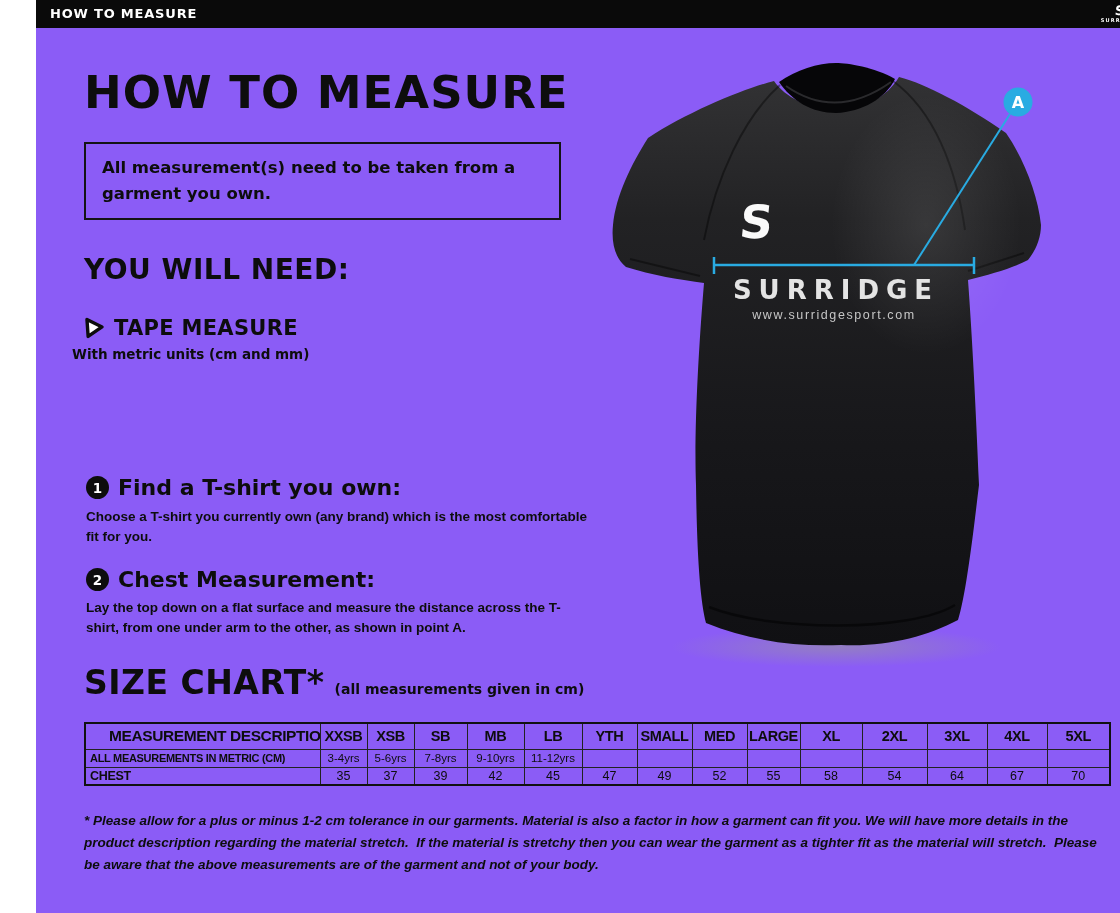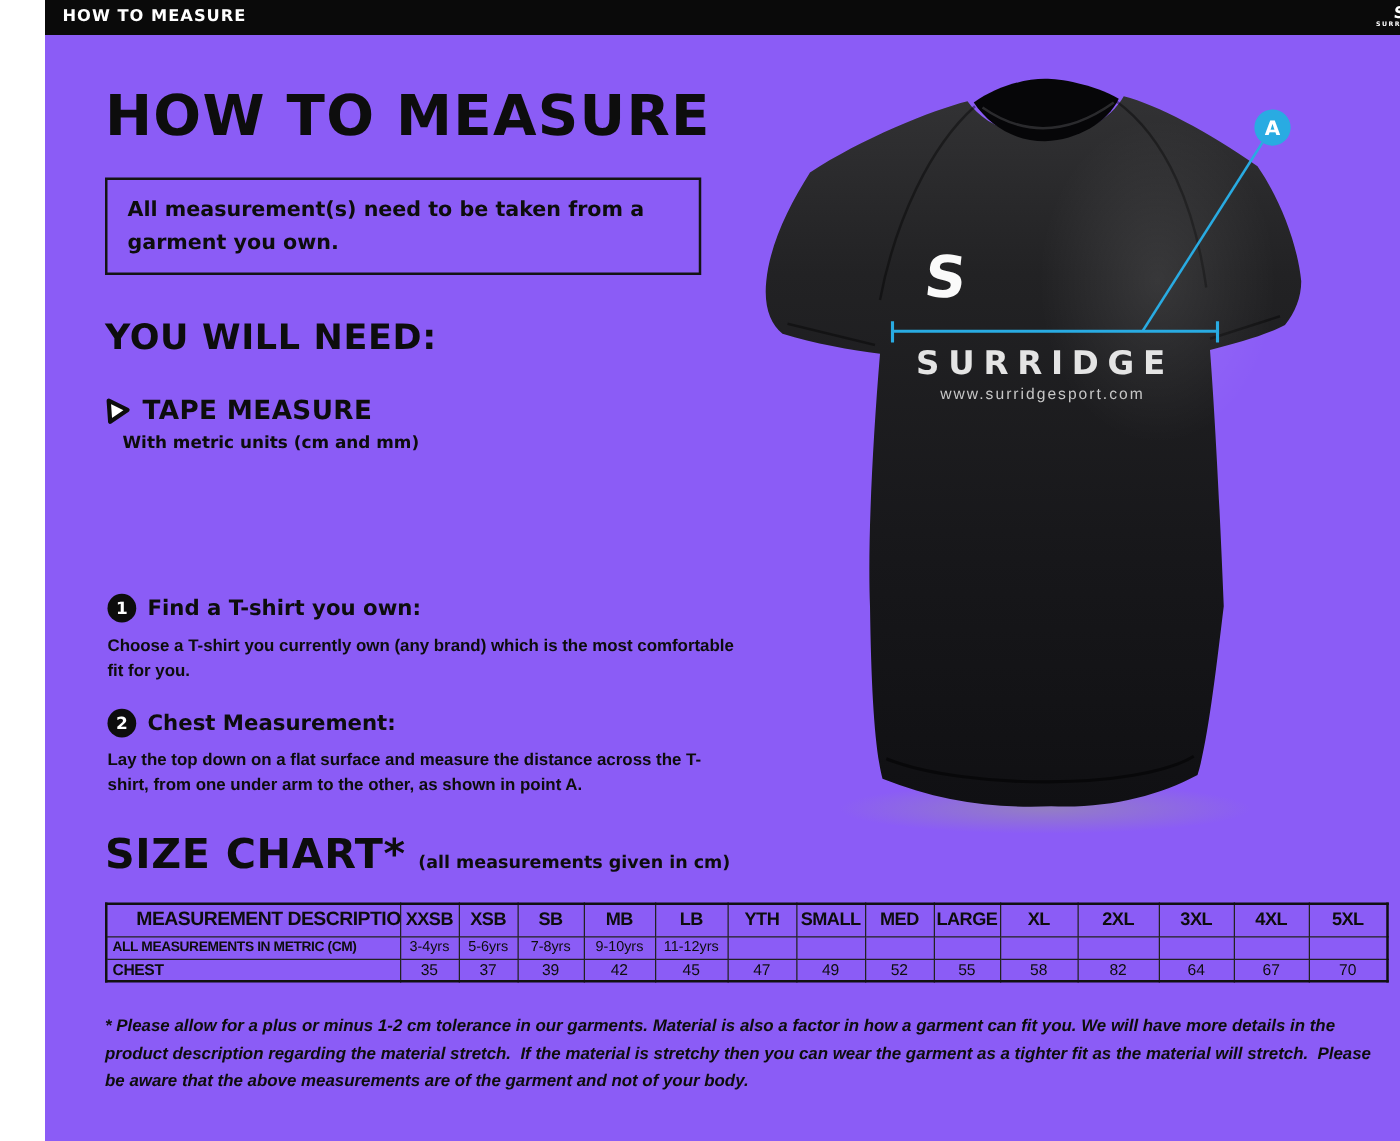--- a/index.html
+++ b/index.html
@@ -30,32 +30,32 @@
   }
   .notice {
     position:absolute; left:48px; top:142px; width:477px;
     border:2px solid #141414; padding:11px 16px;
     font-family:"DejaVu Sans", sans-serif; font-weight:bold; font-size:16.5px; line-height:26px;
   }
   .h2-need {
     position:absolute; left:48px; top:253px;
     font-family:"DejaVu Sans", sans-serif; font-weight:bold; font-size:28px; letter-spacing:0.5px;
   }
-  .need-item { position:absolute; left:48px; display:flex; align-items:center; gap:9px; }
+  .need-item { position:absolute; left:48px; display:flex; gap:9px; }
   .need-item .label { font-family:"DejaVu Sans", sans-serif; font-weight:bold; font-size:21px; letter-spacing:0.3px; }
-  .need-desc { position:absolute; left:62px; font-family:"DejaVu Sans", sans-serif; font-weight:bold; font-size:13.5px; }
+  .need-desc { position:absolute; left:36px; font-family:"DejaVu Sans", sans-serif; font-weight:bold; font-size:13.5px; }
   .tri-icon { display:block; }
 
   .step-head { position:absolute; left:50px; display:flex; align-items:center; gap:9px; }
   .step-num {
     width:23px; height:23px; border-radius:50%; background:#0d0d0d; color:#fff; flex:0 0 23px;
     display:flex; align-items:center; justify-content:center;
     font-family:"DejaVu Sans", sans-serif; font-weight:bold; font-size:13.5px;
   }
-  .step-title { font-family:"DejaVu Sans", sans-serif; font-weight:bold; font-size:17px; }
+  .step-title { font-family:"DejaVu Sans", sans-serif; font-weight:bold; font-size:22px; }
   .step-desc {
     position:absolute; left:50px; width:505px;
     font-family:"Liberation Sans", sans-serif; font-weight:bold; font-size:13.5px; line-height:20px;
   }
 
   .h2-chart-row { position:absolute; left:48px; top:663px; display:flex; align-items:baseline; gap:10px; }
   .h2-chart { font-family:"DejaVu Sans", sans-serif; font-weight:bold; font-size:33px; letter-spacing:0.5px;text-align:center; }
   .h2-chart-sub { font-family:"DejaVu Sans", sans-serif; font-weight:bold; font-size:14px; }
 
   
@@ -186,21 +186,21 @@
           <td>35</td>
           <td>37</td>
           <td>39</td>
           <td>42</td>
           <td>45</td>
           <td>47</td>
           <td>49</td>
           <td>52</td>
           <td>55</td>
           <td>58</td>
-          <td>82</td>
+          <td>54</td>
           <td>64</td>
           <td>67</td>
           <td>70</td>
         </tr>
       </tbody>
   </table>
 
   <div class="footnote">* Please allow for a plus or minus 1-2 cm tolerance in our garments. Material is also a factor in how a garment can fit you. We will have more details in the product description regarding the material stretch.  If the material is stretchy then you can wear the garment as a tighter fit as the material will stretch.  Please be aware that the above measurements are of the garment and not of your body.</div>
 
   <div class="shirt-wrap">

